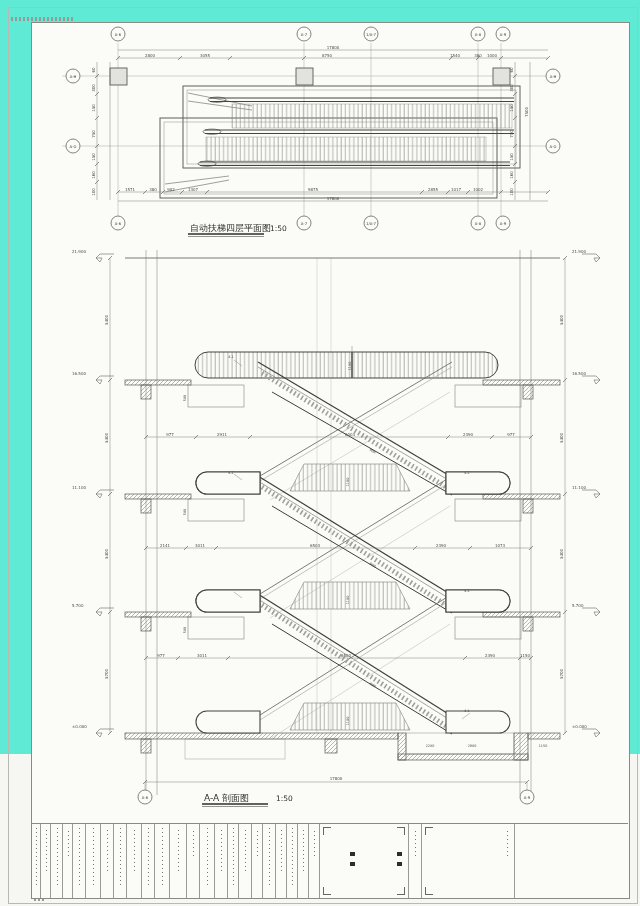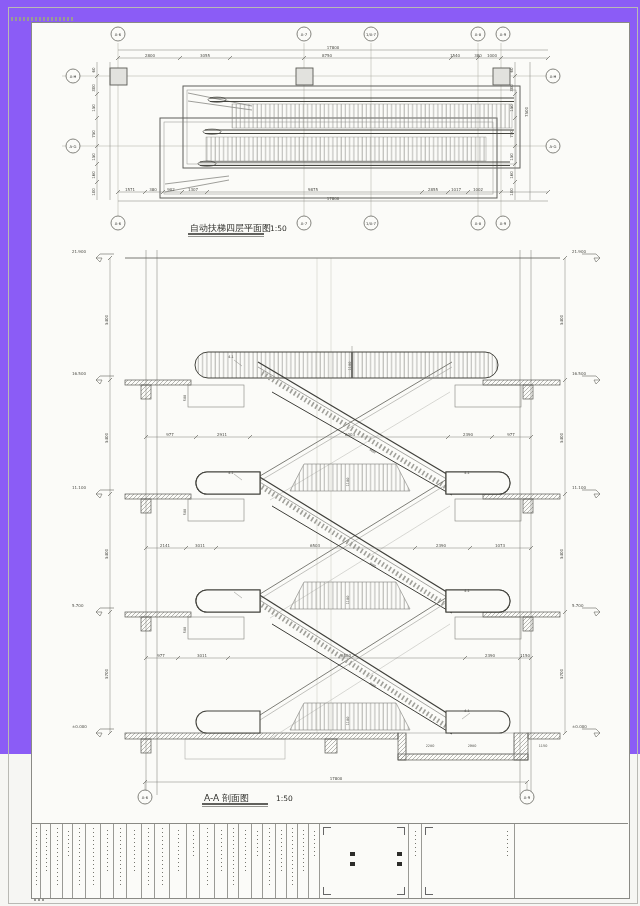--- a/index.html
+++ b/index.html
@@ -1,17 +1,17 @@
 <!DOCTYPE html>
 <html><head>
 <meta charset="utf-8">
 <style>
   html,body{margin:0;padding:0;}
   body{width:640px;height:906px;background:#f6f6f3;font-family:"DejaVu Sans",sans-serif;position:relative;overflow:hidden;}
-  #sheet{position:absolute;left:0;top:0;width:640px;height:754px;background:#8b5cf6;}
+  #sheet{position:absolute;left:0;top:0;width:640px;height:754px;background:#5eead4;}
   .frame-outer{position:absolute;left:8px;top:7px;width:628px;height:895px;border:1px solid #b9b9b4;}
   .frame-main{position:absolute;left:31px;top:22px;width:597px;height:875px;border:1px solid #8a8a85;background:#fbfbf8;}
   .note-strip{position:absolute;left:11px;top:17px;width:62px;height:4px;
     background:repeating-linear-gradient(90deg,#9a9a96 0 2px,transparent 2px 4px);}
   svg{position:absolute;left:0;top:0;}
   
   .tblock{position:absolute;left:31px;top:823px;width:597px;height:74px;border-top:1px solid #8a8a85;display:flex;}
   .tb-cell{height:100%;border-right:1px solid #9a9a95;position:relative;}
   .tb-cell .mt{position:absolute;left:50%;top:8%;width:1px;background:repeating-linear-gradient(180deg,#77776f 0 1.5px,transparent 1.5px 4px);}
   .mt.h1{height:55%;} .mt.h2{height:80%;top:5%;} .mt.h3{height:35%;top:10%;}

